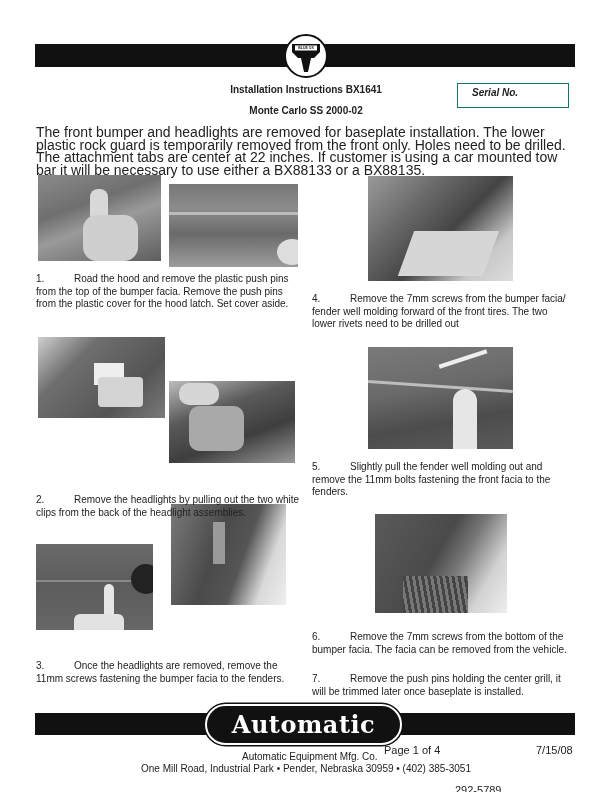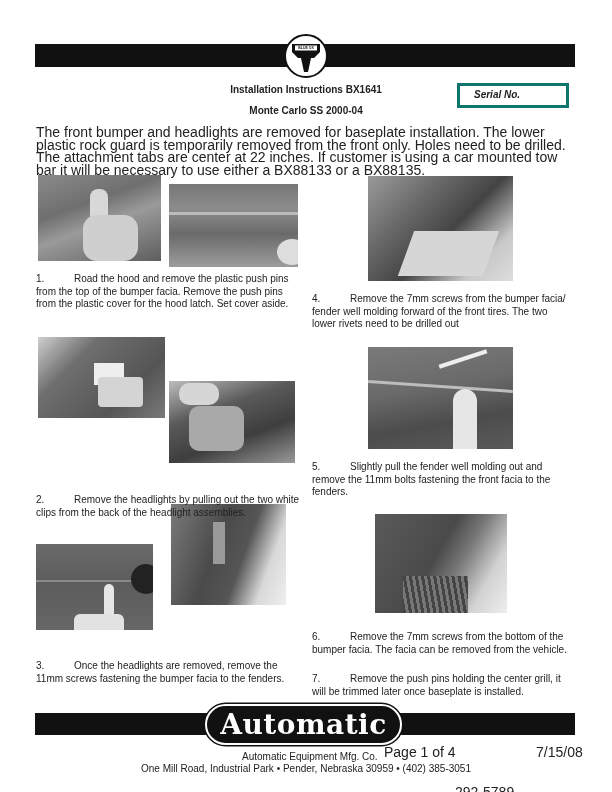--- a/index.html
+++ b/index.html
@@ -1,49 +1,49 @@
 <!DOCTYPE html>
 <html><head>
 <meta charset="utf-8">
 <style>
   html, body { margin:0; padding:0; background:#fff; }
   body { width:612px; height:792px; position:relative; overflow:hidden;
          font-family:"Liberation Sans", sans-serif; color:#222; }
   .banner { position:absolute; background:#111; }
   .title { position:absolute; width:100%; text-align:center; font-weight:bold; font-size:10px; color:#222; }
-  .serial { position:absolute; left:457px; top:83px; width:112px; height:25px; border:3px solid #0f766e; box-sizing:border-box; }
+  .serial { position:absolute; left:457px; top:83px; width:112px; height:25px; border:1px solid #0f766e; box-sizing:border-box; }
   .serial span { position:absolute; left:14px; top:3px; font-size:10px; font-weight:bold; font-style:italic; }
   .intro { position:absolute; left:36px; top:126px; width:540px; font-size:14px; line-height:12.6px; color:#222; }
   .step { position:absolute; font-size:10px; line-height:12.6px; color:#222; }
   .step .num { display:inline-block; width:38px; }
   .photo { position:absolute; overflow:hidden; }
   .logo-circle { position:absolute; left:284px; top:34px; width:44px; height:44px; border-radius:50%;
                  background:#fff; border:2px solid #111; box-sizing:border-box; }
   .pill { position:absolute; left:205px; top:704px; width:197px; height:41px; border-radius:21px; background:#111;
           border:2px solid #fff; box-shadow:0 0 0 1.5px #111; box-sizing:border-box;
           display:flex; align-items:center; justify-content:center; }
-  .pill span { color:#fff; font-family:"DejaVu Serif", serif; font-weight:bold; font-size:28px; letter-spacing:0.5px; }
+  .pill span { color:#fff; font-family:"DejaVu Serif", serif; font-weight:bold; font-size:24px; letter-spacing:0.5px; }
   .footer { position:absolute; font-size:10px; color:#222; }
-  .footer-lg { position:absolute; font-size:14px; color:#222; }
+  .footer-lg { position:absolute; font-size:11px; color:#222; }
 </style>
 </head>
 <body>
 
 <div class="banner" style="left:35px; top:44px; width:540px; height:23px;"></div>
 <div class="logo-circle">
   <svg width="40" height="40" viewBox="0 0 40 40" style="position:absolute;left:0;top:0;">
     <rect x="6" y="8" width="28" height="8" fill="#111"></rect>
     <rect x="9" y="9.5" width="22" height="5" fill="#fff"></rect>
     <path d="M6 16 L12 22 L15 22 L18 36 L22 36 L25 22 L28 22 L34 16 Z" fill="#111"></path>
   </svg>
   <span style="position:absolute; left:9px; top:10px; width:22px; text-align:center; font-size:3.5px; font-weight:bold; color:#111;">BLUE OX</span>
 </div>
 
 <div class="title" style="top:84px;">Installation Instructions BX1641</div>
-<div class="title" style="top:105px;">Monte Carlo SS 2000-04</div>
+<div class="title" style="top:105px;">Monte Carlo SS 2000-02</div>
 
 <div class="serial">
   <span>Serial No.</span>
 </div>
 
 <div class="intro">The front bumper and headlights are removed for baseplate installation.  The lower plastic rock guard is temporarily removed from the front only.  Holes need to be drilled.  The attachment tabs are center at 22 inches.  If customer is using a car mounted tow bar it will be necessary to use either a BX88133 or a BX88135.</div>
 
 <div class="photo" style="left:38px; top:175px; width:123px; height:86px; background:linear-gradient(160deg,#8a8a8a 0%,#6f6f6f 35%,#9a9a9a 55%,#5e5e5e 100%);">
   <div style="position:absolute;left:52px;top:14px;width:18px;height:72px;background:#d8d8d8;border-radius:8px;"></div>
   <div style="position:absolute;left:45px;top:40px;width:55px;height:46px;background:#cfcfcf;border-radius:14px;"></div>

